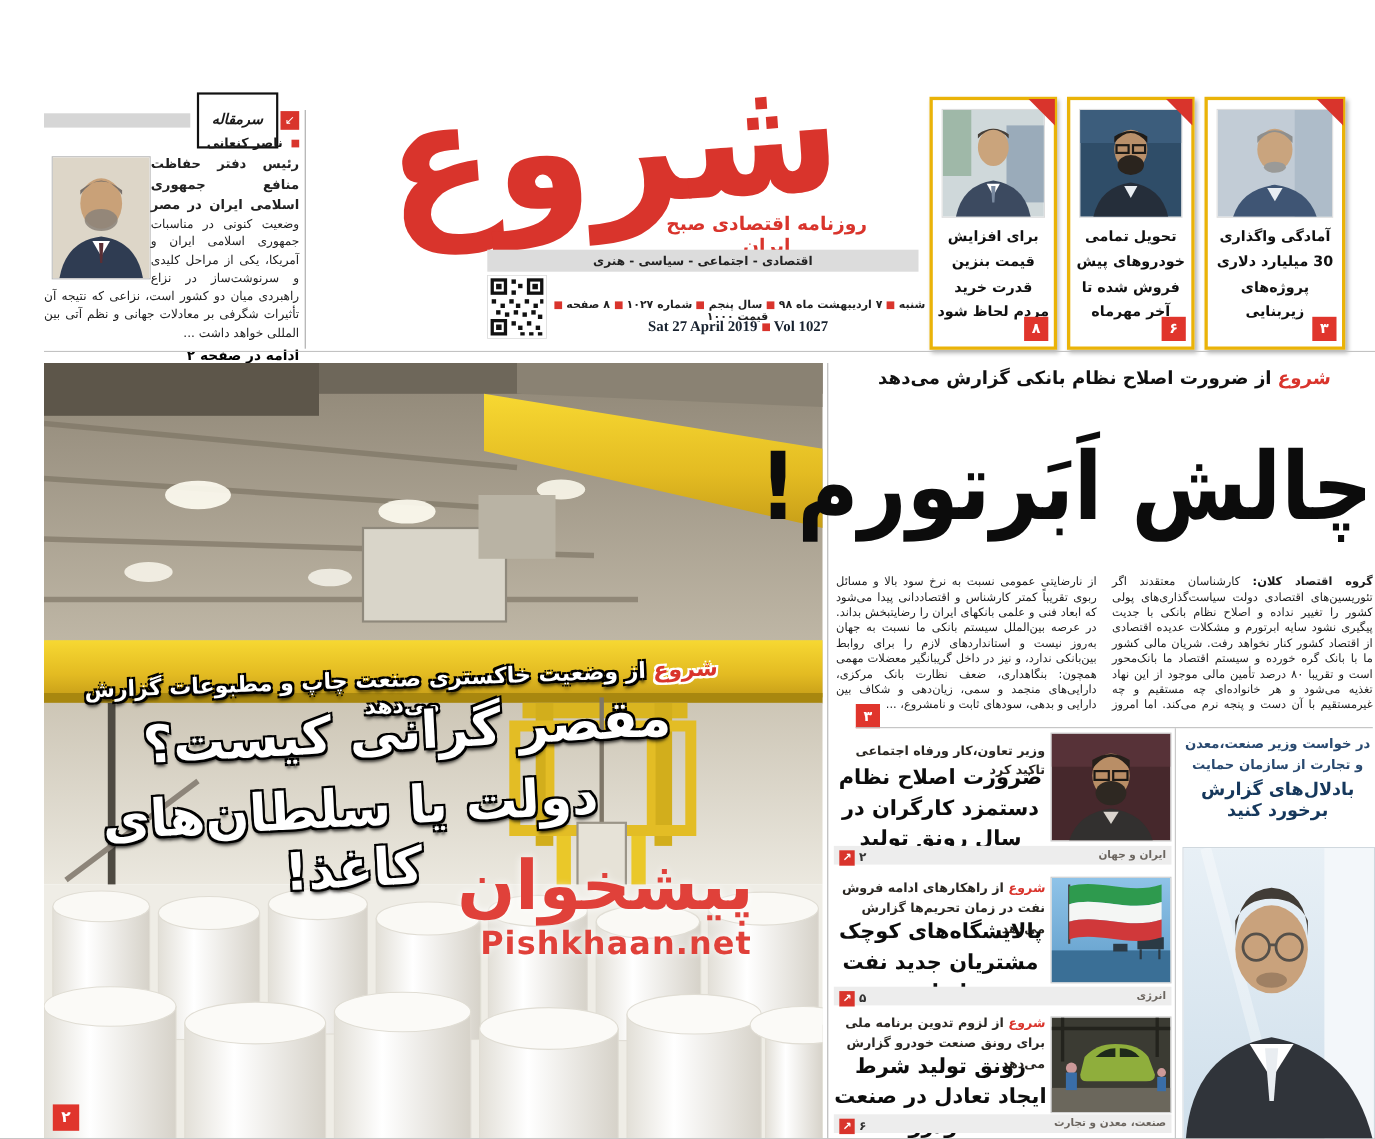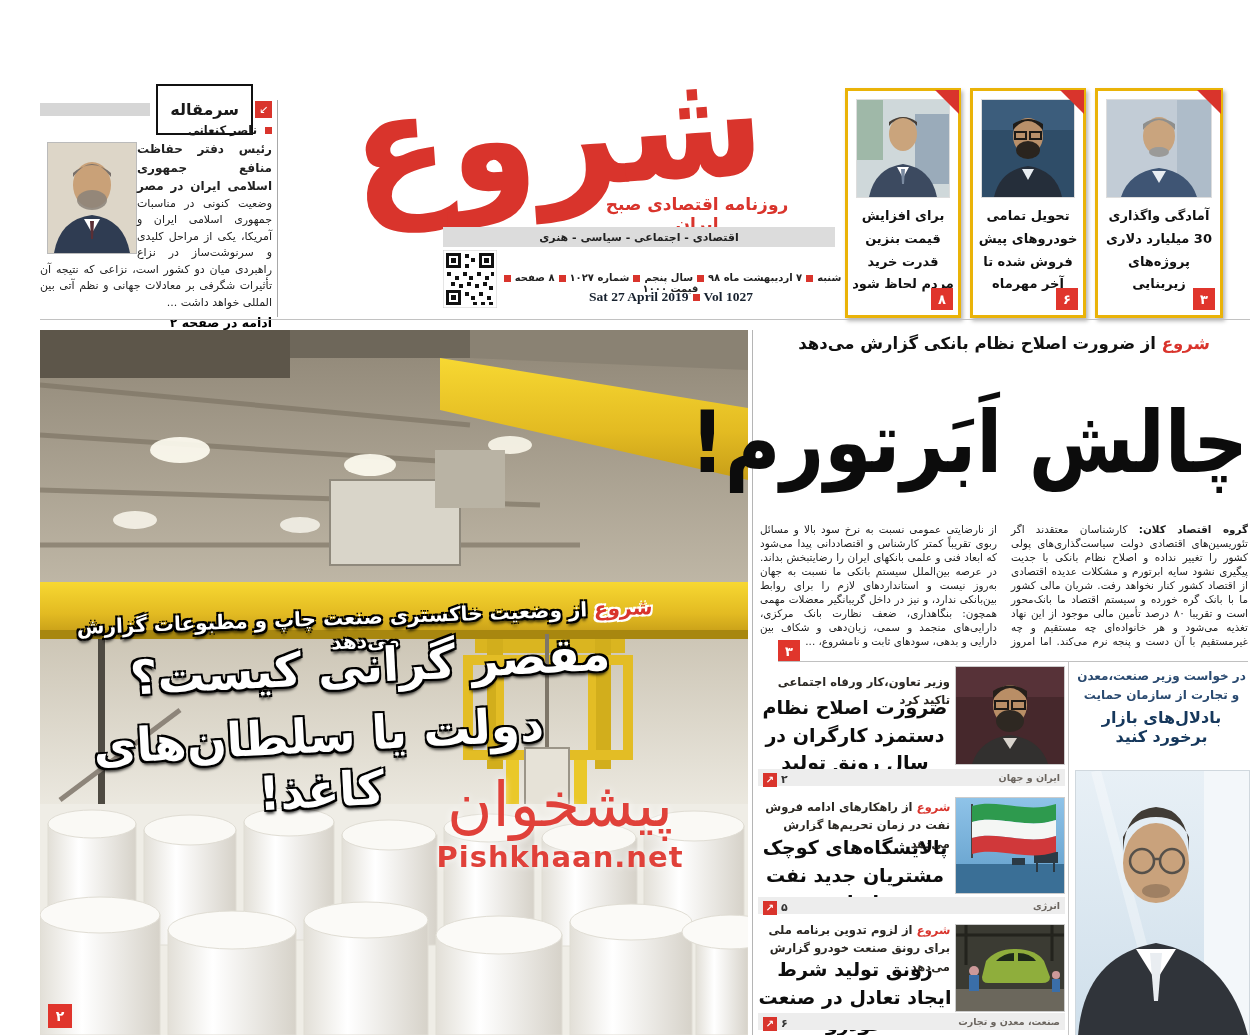--- a/index.html
+++ b/index.html
@@ -12,21 +12,21 @@
   .sep-sq{display:inline-block;width:7px;height:7px;background:#d9342c;margin:0 4px;vertical-align:middle;}
   .arrow-box{display:inline-flex;width:14px;height:14px;background:#d9342c;color:#fff;
              align-items:center;justify-content:center;font-size:10px;font-weight:bold;}
   .outline{color:#fff;text-shadow:-2px -2px 0 #000,2px -2px 0 #000,-2px 2px 0 #000,2px 2px 0 #000,0 4px 3px rgba(0,0,0,.75);}
   .klogo{color:#d9342c;font-weight:bold;display:inline-block;transform:skewX(-6deg);}
 
   
   #editorial{left:40px;top:100px;width:232px;height:218px;}
   #ed-head{display:flex;align-items:center;height:18px;}
   #ed-graybar{flex:1;height:13px;background:#d6d6d6;margin-right:6px;}
-  #ed-label{border:2px solid #111;font-size:16px;font-weight:bold;padding:16px 12px;line-height:15px;}
+  #ed-label{border:2px solid #111;font-size:13px;font-weight:bold;padding:16px 12px;line-height:15px;font-style:italic;}
   #ed-fold{width:17px;height:17px;background:#d9342c;color:#fff;font-size:11px;display:flex;
            align-items:center;justify-content:center;margin-left:2px;}
   #ed-hl{margin-top:9px;font-size:16px;font-weight:bold;text-align:center;}
   #ed-author{margin-top:5px;font-size:11.5px;font-weight:bold;text-align:right;}
   #ed-author .sq{display:inline-block;width:7px;height:7px;background:#d9342c;margin-left:4px;}
   #ed-content{margin-top:3px;font-size:11px;line-height:1.5;text-align:justify;color:#222;}
   #ed-photo{float:left;width:88px;height:110px;margin:2px 0 3px 7px;border:1px solid #bbb;}
   #ed-lead{font-weight:bold;font-size:12px;}
   #ed-cont{font-weight:bold;font-size:12.5px;margin-top:3px;color:#000;}
   #ed-rule{left:277px;top:100px;width:1px;height:217px;background:#a8a8a8;}
@@ -56,21 +56,21 @@
 
   #top-rule{left:40px;top:319px;width:1210px;height:1px;background:#c2c2c2;}
 
   
   #mainphoto{left:40px;top:330px;width:708px;height:705px;overflow:hidden;}
   #mp-kicker{left:15px;top:275px;width:620px;text-align:center;font-size:20px;font-weight:bold;transform:rotate(-2deg);}
   #mp-h1{left:70px;top:308px;width:520px;text-align:center;font-size:47px;font-weight:bold;transform:rotate(-3deg);}
   #mp-h2{left:0px;top:378px;width:560px;text-align:center;font-size:47px;font-weight:bold;transform:rotate(-3deg);}
   #mp-kicker .klogo{text-shadow:-2px -2px 0 #fff,2px -2px 0 #fff,-2px 2px 0 #fff,2px 2px 0 #fff;}
   #watermark{left:395px;top:425px;width:250px;text-align:center;}
-  #wm-fa{font-size:62px;font-weight:normal;color:#e0413a;line-height:1.6;text-shadow:0 0 8px rgba(255,255,255,.9);}
+  #wm-fa{font-size:62px;font-weight:bold;color:#e0413a;line-height:1.6;text-shadow:0 0 8px rgba(255,255,255,.9);}
   #wm-en{font-size:29px;font-weight:bold;color:#e0413a;letter-spacing:1px;margin-top:-14px;text-shadow:0 0 6px rgba(255,255,255,.9);}
   #mp-badge{left:8px;bottom:7px;}
 
   
   #col-rule{left:752px;top:330px;width:1px;height:705px;background:#b5b5b5;}
   #lead-kicker{left:760px;top:334px;width:488px;text-align:center;font-size:16.5px;font-weight:bold;color:#111;}
   #lead-hl{left:760px;top:360px;width:488px;text-align:center;font-size:76px;line-height:148px;
            font-weight:bold;color:#0c0c0c;white-space:nowrap;transform:scaleY(1.12);transform-origin:center top;}
   #lead-body{left:760px;top:522px;width:488px;height:126px;display:flex;justify-content:space-between;
              font-size:10.4px;line-height:14px;text-align:justify;color:#1c1c1c;overflow:hidden;}
@@ -433,21 +433,21 @@
     </div>
     <div class="s-footer" style="top:95px;">
       <span><span class="arrow-box">↗</span><span class="s-num">۶</span></span>
       <span class="s-sec rtl">صنعت، معدن و تجارت</span>
     </div>
   </div>
 
   <div id="stories-rule" class="abs"></div>
 
   <div id="min-kicker" class="abs rtl">در خواست وزیر صنعت،معدن و تجارت از سازمان حمایت</div>
-  <div id="min-hl" class="abs rtl">بادلال‌های بازار برخورد کنید</div>
+  <div id="min-hl" class="abs rtl">بادلال‌های گزارش برخورد کنید</div>
   <div id="min-photo" class="abs">
     <svg width="173" height="265" viewBox="0 0 173 265">
       <defs>
           <linearGradient id="gMin" x1="0" y1="0" x2="0" y2="1">
             <stop offset="0" stop-color="#e8f0f6"></stop>
             <stop offset="1" stop-color="#cfdfeb"></stop>
           </linearGradient>
         </defs>
       <rect width="173" height="265" fill="url(#gMin)"></rect>
       <rect x="128" y="0" width="45" height="265" fill="#f3f7fa"></rect>

